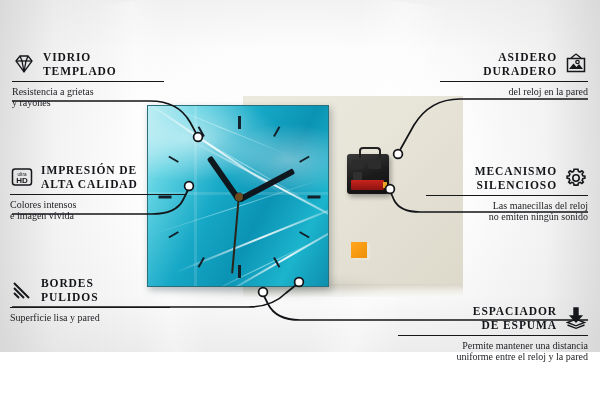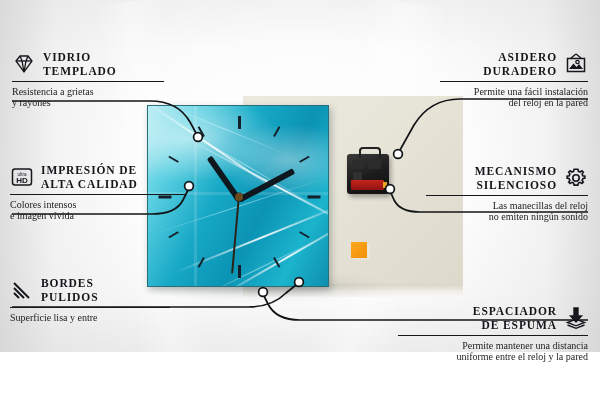--- a/index.html
+++ b/index.html
@@ -218,38 +218,37 @@
         <path d="M4 5 L19 20"></path>
           <path d="M4 10 L14 20"></path>
           <path d="M4 15 L9 20"></path>
       </svg>
       <div>
         <div class="ttl">BORDES</div>
         <div class="ttl">PULIDOS</div>
       </div>
     </div>
     <div class="rule"></div>
-    <div class="desc">Superficie lisa y entre</div>
+    <div class="desc">Superficie lisa y pared</div>
   </div>
 
   <div class="feat right" style="left:440px;top:50px;width:148px;">
     <div class="hdr">
       <div>
         <div class="ttl">ASIDERO</div>
         <div class="ttl">DURADERO</div>
       </div>
       <svg class="ico" viewBox="0 0 24 24" fill="none" stroke="#15171b" stroke-width="1.3">
         <path d="M12 2 L7 6 M12 2 L17 6"></path>
         <rect x="3.5" y="6.5" width="17" height="13" stroke-width="1.5"></rect>
         <path d="M5 17 L9.5 11.5 L12.5 15 L15 12 L19 17 Z" fill="#15171b" stroke="none"></path>
         <circle cx="13.5" cy="10" r="1.7"></circle>
       </svg>
     </div>
     <div class="rule"></div>
-    <div class="desc">Permite una fácil instalación</div>
     <div class="desc">del reloj en la pared</div>
   </div>
 
   <div class="feat right" style="left:426px;top:164px;width:162px;">
     <div class="hdr">
       <div>
         <div class="ttl">MECANISMO</div>
         <div class="ttl">SILENCIOSO</div>
       </div>
       <svg class="ico" viewBox="0 0 24 24" fill="none" stroke="#15171b" stroke-width="1.6">

